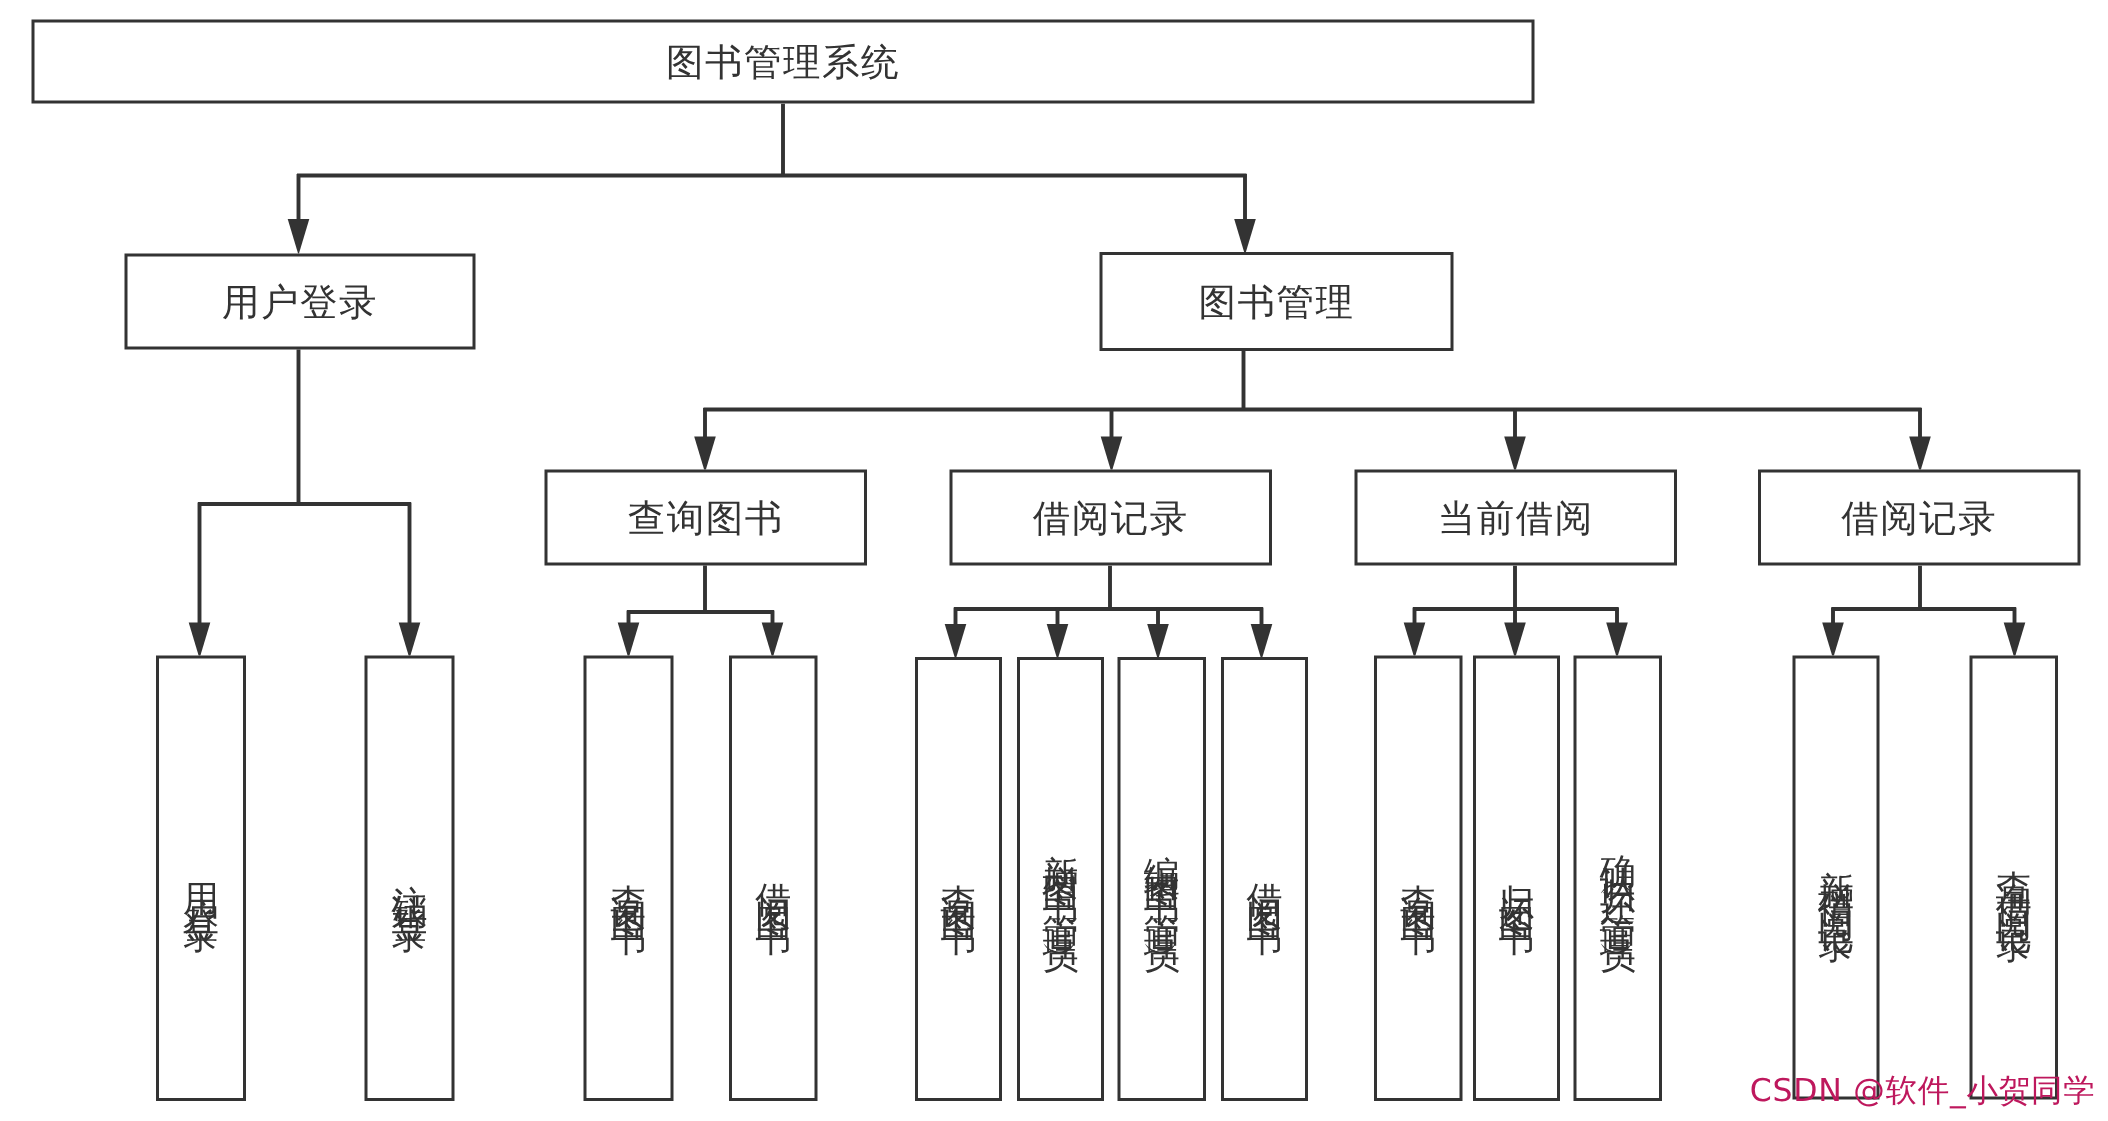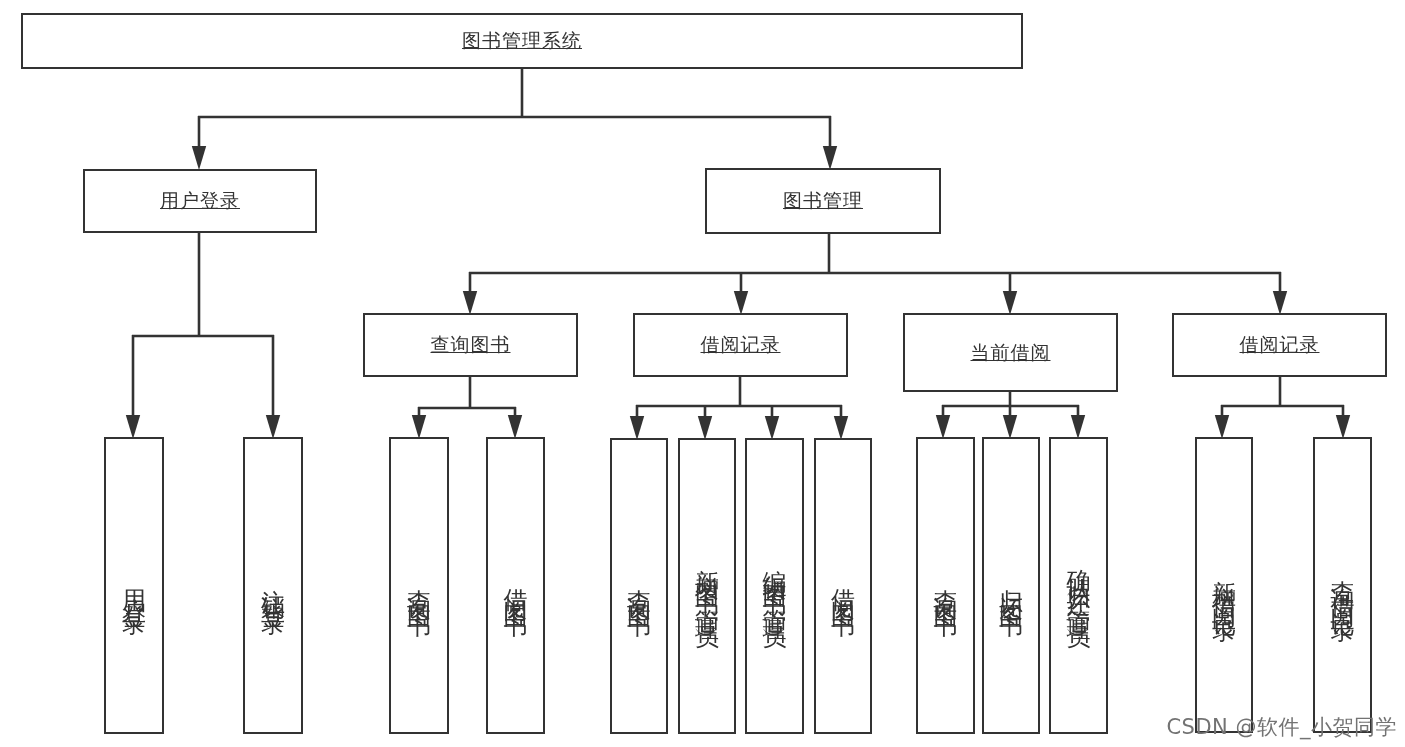--- a/index.html
+++ b/index.html
@@ -15,39 +15,38 @@
     position:absolute;
     box-sizing:border-box;
     background:#ffffff;
     border:2.5px solid #333333;
     display:flex;
     align-items:center;
     justify-content:center;
     color:#333333;
   }
   .node.h span{
-    font-size:19px;
+    font-size:25px;
     letter-spacing:1px;
     white-space:nowrap;
-    text-decoration:underline;
   }
   .node.v span{
     writing-mode:vertical-rl;
     text-orientation:mixed;
     font-size:24px;
     letter-spacing:8px;
     line-height:1;
     white-space:nowrap;
   }
   #watermark{
     position:absolute;
     right:8px;
     bottom:6px;
     font-size:21px;
-    color:#737373;
+    color:#be185d;
     letter-spacing:0.5px;
     white-space:nowrap;
   }
 </style>
 </head>
 <body>
 
 <div id="stage">
 
   <svg id="connectors" viewBox="0 0 1405 747" xmlns="http://www.w3.org/2000/svg">
@@ -105,31 +104,31 @@
       <polygon points="1335.8,415 1350.2,415 1343,439" fill="#333333"></polygon>
     </svg>
 
   <div class="node h" style="left:21px;top:13px;width:1002px;height:56px">
     <span>图书管理系统</span>
   </div>
 
   <div class="node h" style="left:83px;top:169px;width:234px;height:64px">
     <span>用户登录</span>
   </div>
-  <div class="node h" style="left:705px;top:168px;width:236px;height:66px">
+  <div class="node h" style="left:733px;top:168px;width:236px;height:66px">
     <span>图书管理</span>
   </div>
 
   <div class="node h" style="left:363px;top:313px;width:215px;height:64px">
     <span>查询图书</span>
   </div>
   <div class="node h" style="left:633px;top:313px;width:215px;height:64px">
     <span>借阅记录</span>
   </div>
-  <div class="node h" style="left:903px;top:313px;width:215px;height:79px">
+  <div class="node h" style="left:903px;top:313px;width:215px;height:64px">
     <span>当前借阅</span>
   </div>
   <div class="node h" style="left:1172px;top:313px;width:215px;height:64px">
     <span>借阅记录</span>
   </div>
 
   <div class="node v" style="left:104px;top:437px;width:60px;height:297px">
     <span>用户登录</span>
   </div>
   <div class="node v" style="left:243px;top:437px;width:60px;height:297px">

